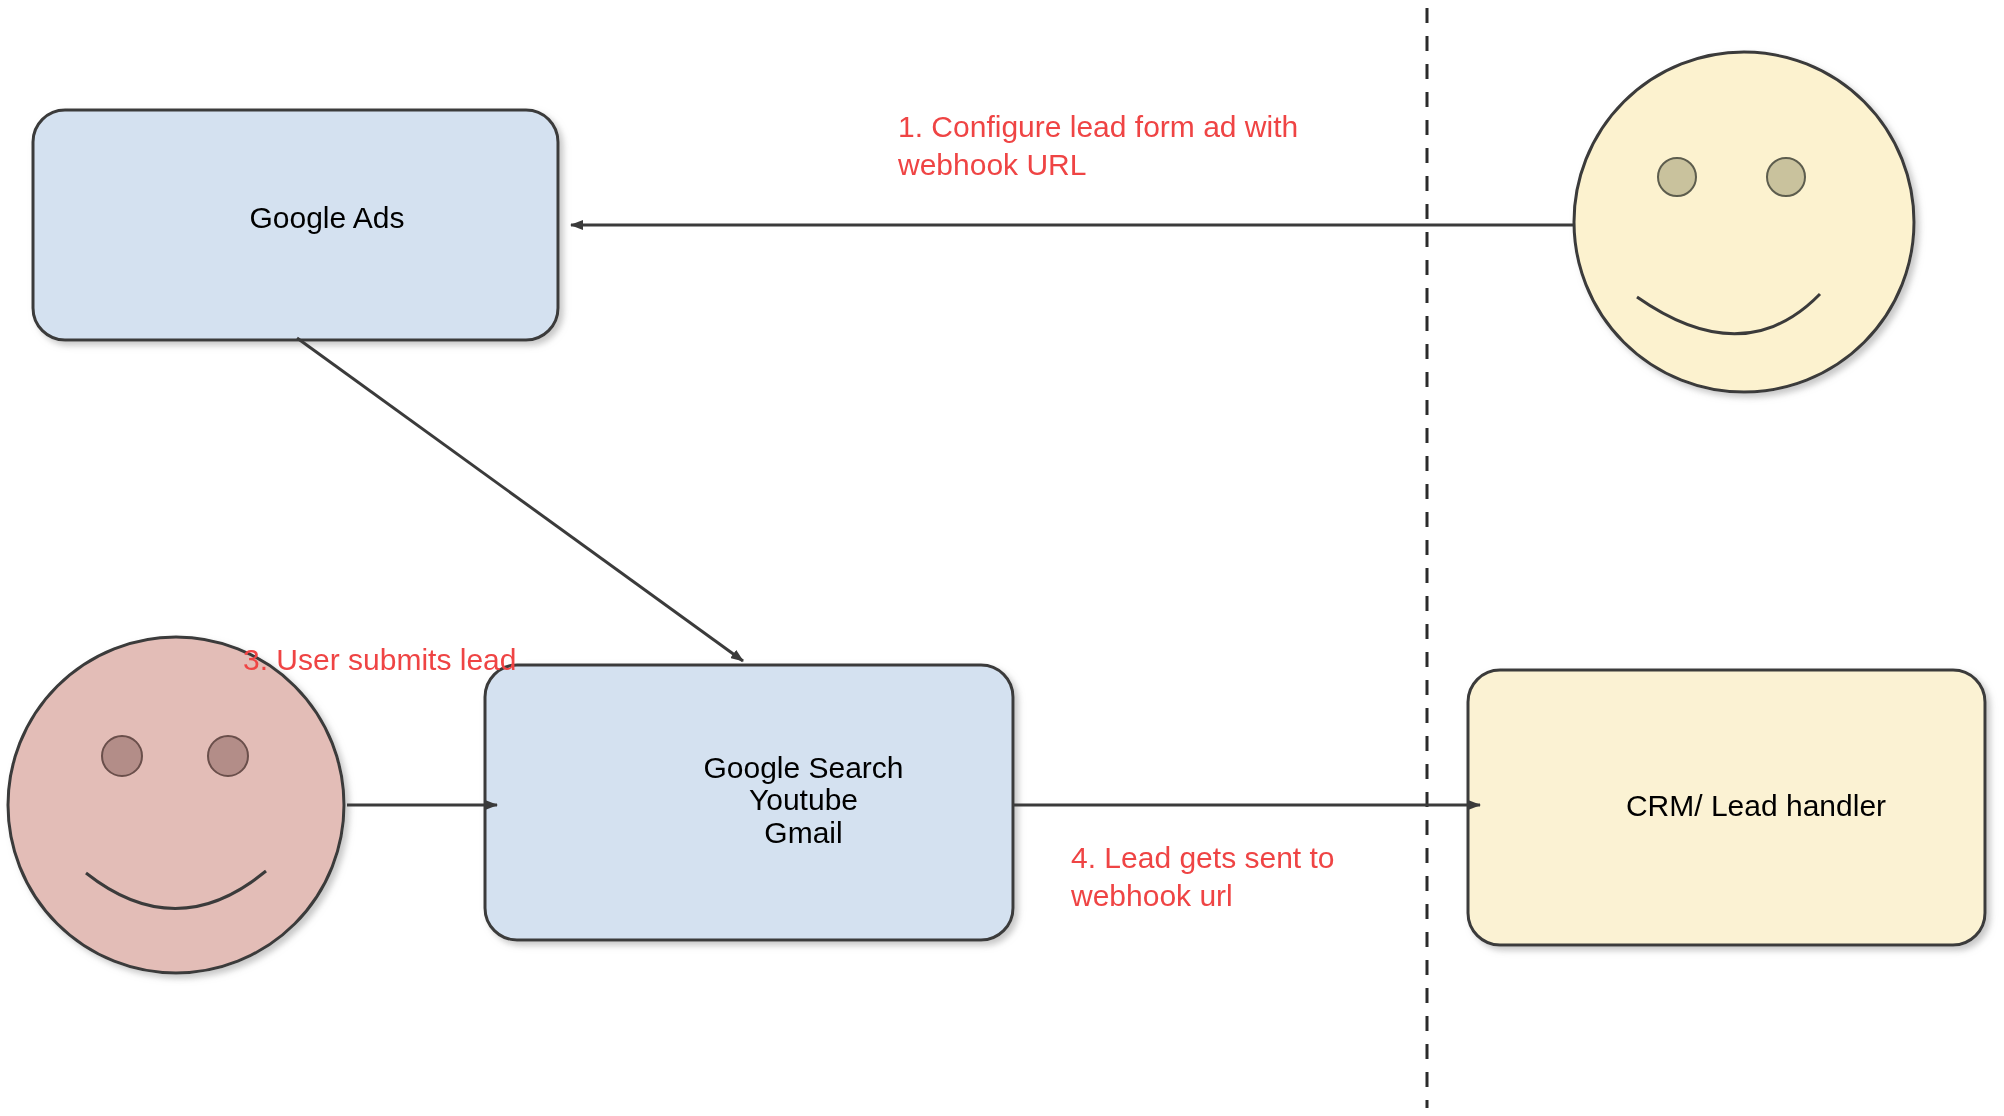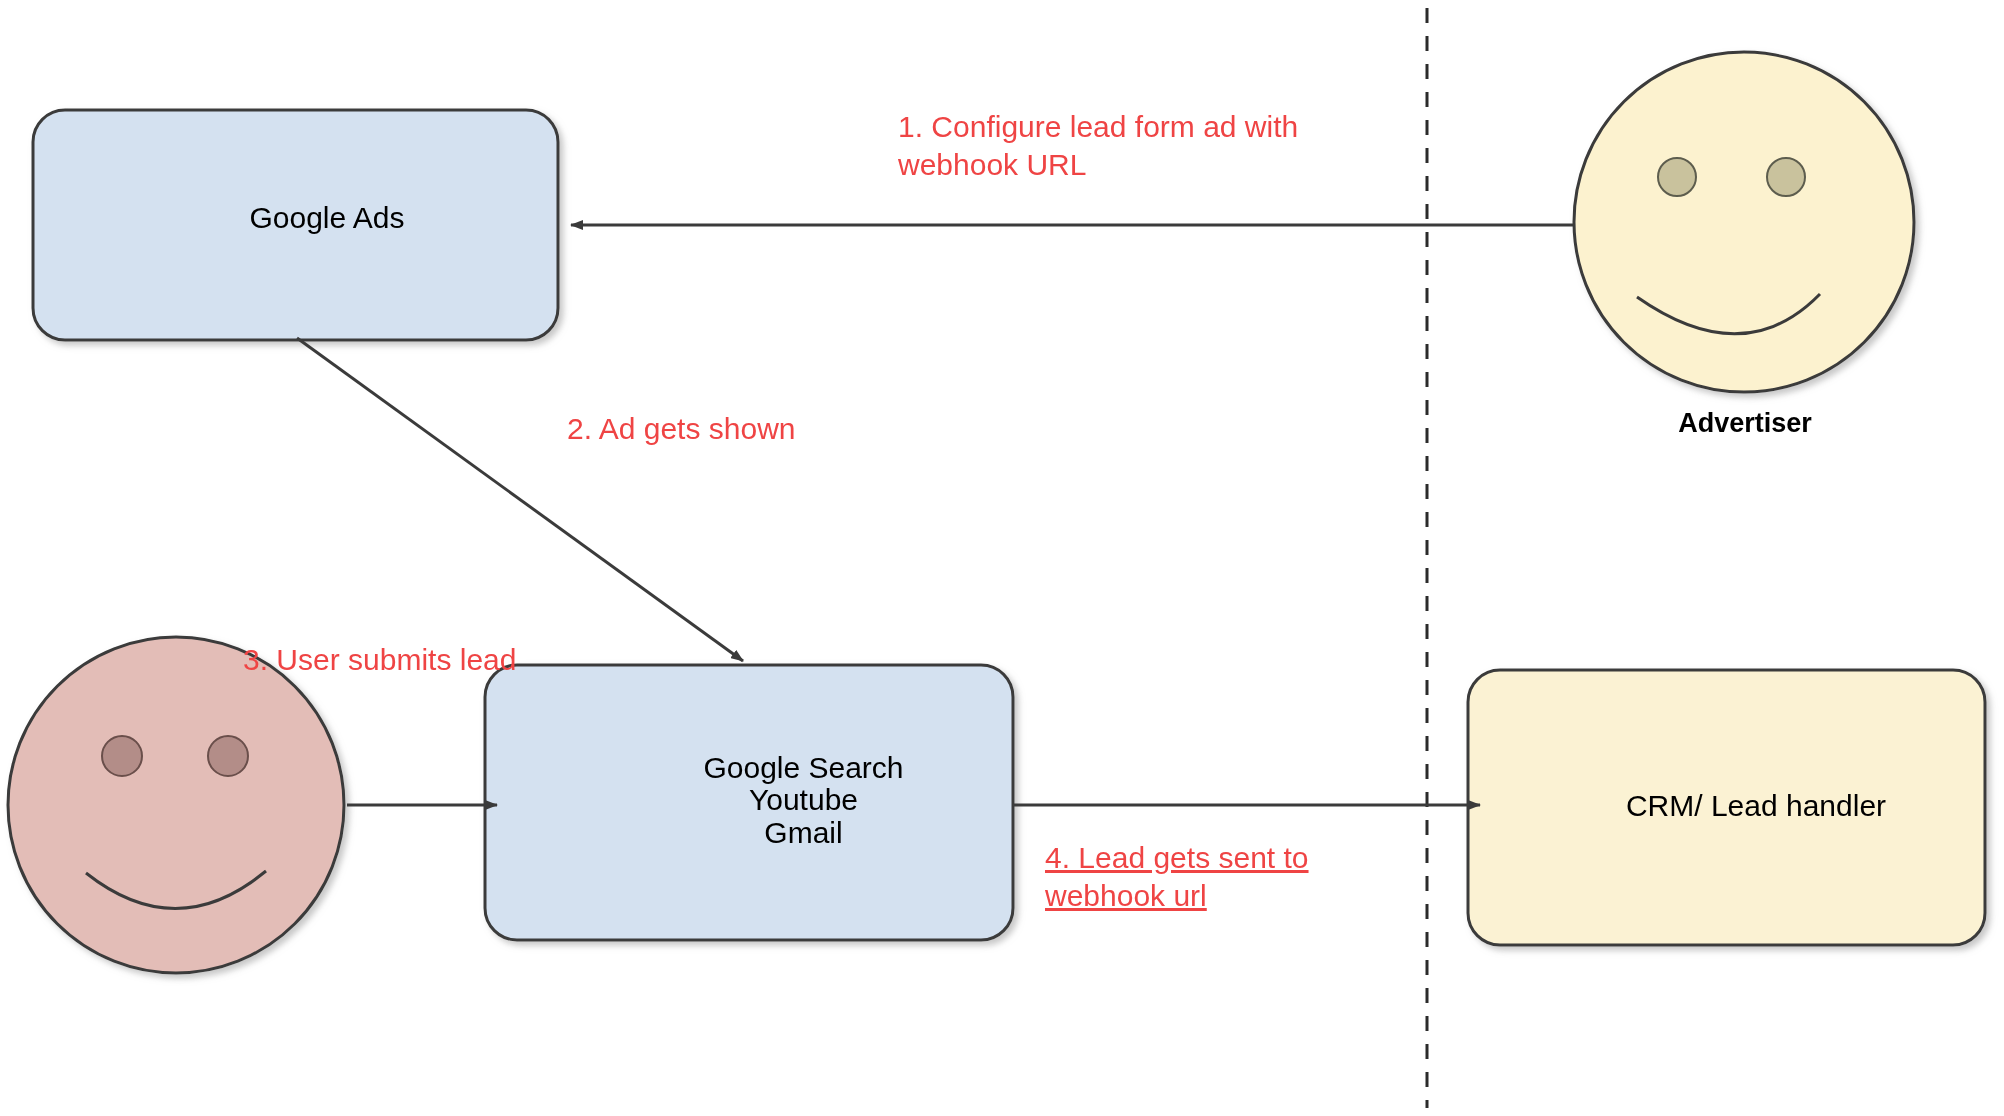--- a/index.html
+++ b/index.html
@@ -49,21 +49,21 @@
     color: #000000;
   }
   .box-label-ads      { left: 33px;   top: 202px; width: 588px; }
   .box-label-products { left: 485px;  top: 752px; width: 637px; }
   .box-label-crm      { left: 1468px; top: 790px; width: 576px; }
   .caption-advertiser { left: 1555px; top: 408px; width: 380px; }
   .caption-user       { left: 0px;    top: 995px; width: 353px; }
   .label-step1 { left: 898px;  top: 108px; width: 520px; }
   .label-step2 { left: 567px;  top: 410px; width: 420px; }
   .label-step3 { left: 243px;  top: 593px; width: 400px; margin-top: 48px; }
-  .label-step4 { left: 1045px; top: 839px; width: 380px; text-decoration: underline; }
+  .label-step4 { left: 1071px; top: 839px; width: 380px; }
 </style>
 </head>
 <body>
 
 <div id="canvas">
 
   <svg id="diagram-svg" viewBox="0 0 2004 1116">
     <defs>
       <marker id="arrowhead" markerWidth="13" markerHeight="10" refX="12" refY="5" orient="auto" markerUnits="userSpaceOnUse">
         <path d="M0,0 L13,5 L0,10 z" fill="#3b3b3b"></path>
@@ -105,26 +105,24 @@
   </svg>
 
   <div class="node-label box-label-ads">Google Ads</div>
 
   <div class="node-label box-label-products">Google Search
 Youtube
 Gmail</div>
 
   <div class="node-label box-label-crm">CRM/ Lead handler</div>
 
-  <div class="actor-caption caption-advertiser">Advertiser</div>
 
 
   <div class="edge-label label-step1">1.  Configure lead form ad with
      webhook URL</div>
 
-  <div class="edge-label label-step2">2.  Ad gets shown</div>
 
   <div class="edge-label label-step3">3.  User submits lead</div>
 
   <div class="edge-label label-step4">4.  Lead gets sent to
      webhook url</div>
 
 </div>
 
 </body></html>

